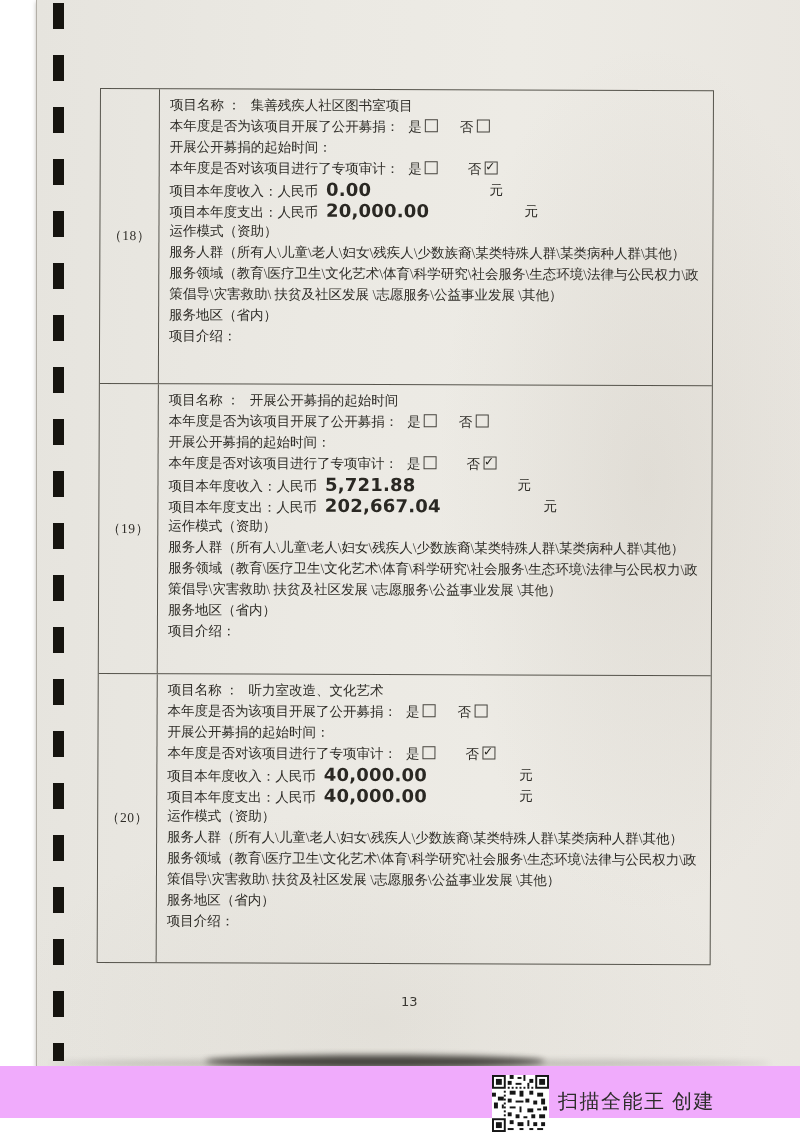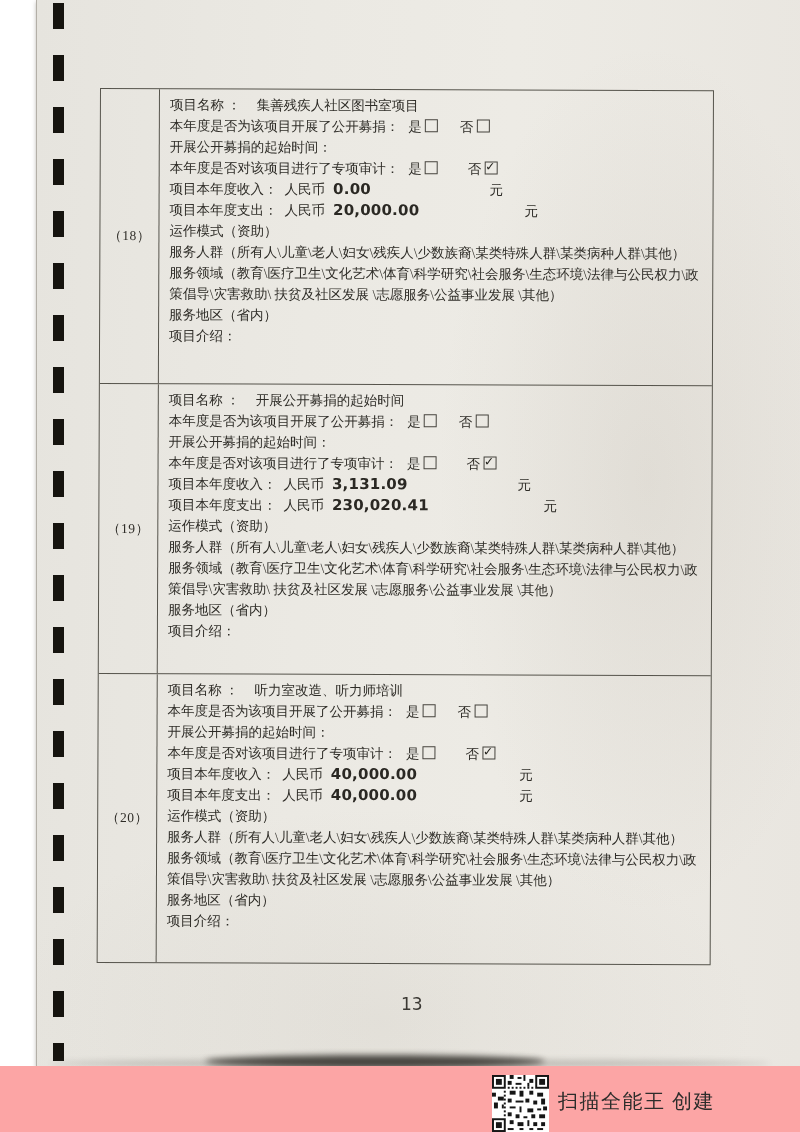--- a/index.html
+++ b/index.html
@@ -41,53 +41,53 @@
   .prow{display:flex;box-sizing:border-box;}
   .prow + .prow{border-top:1px solid #56544c;}
   #r18{height:294px;} #r19{height:290px;} #r20{height:289px;}
   .rownum{
     width:58px;flex:0 0 58px;border-right:1px solid #56544c;
     display:flex;align-items:center;justify-content:center;
     font-size:13.5px;letter-spacing:.5px;
   }
   .rcontent{flex:1;padding:5px 4px 0 10px;font-size:13.5px;line-height:21px;}
   .rcontent p{margin:0;height:21px;white-space:nowrap;position:relative;}
-  .pname{margin-left:16px;}
+  .pname{margin-left:10px;}
   .wrap2{margin-left:-6px;}
   
   .cbw{margin-left:9px;}
   .cbw.gap-no{margin-left:22px;}
   .cbw.gap-no-wide{margin-left:30px;}
   .cb{
     display:inline-block;width:11px;height:11px;border:1px solid #45433d;
     margin-left:3px;vertical-align:-1px;position:relative;
   }
   .cb .tick{
     position:absolute;left:0px;top:-6px;font-size:12px;font-style:normal;
     font-family:"DejaVu Sans",sans-serif;color:#26241f;
   }
   
-  .cur{margin-left:7px;}
+  .cur{margin-left:0;}
   .num{
     margin-left:8px;font-family:"DejaVu Sans","Liberation Sans",sans-serif;
-    font-weight:700;font-size:15px;letter-spacing:.2px;color:#2a2823;
+    font-weight:700;font-size:18px;letter-spacing:.2px;color:#2a2823;
   }
   .yuan{position:absolute;top:0;}
   #r18 .m-inc .yuan{left:320px;} #r18 .m-exp .yuan{left:355px;}
   #r19 .m-inc .yuan{left:349px;} #r19 .m-exp .yuan{left:375px;}
   #r20 .m-inc .yuan{left:352px;} #r20 .m-exp .yuan{left:352px;}
   
   .pagenum{
     position:absolute;left:401px;top:994px;
     font-family:"DejaVu Sans","Liberation Sans",sans-serif;
-    font-size:17px;color:#3a3833;
+    font-size:13px;color:#3a3833;
   }
   
   .footer-band{
-    position:absolute;left:0;top:1066px;width:800px;height:66px;background:#fca5a5;
+    position:absolute;left:0;top:1066px;width:800px;height:52px;background:#f0abfc;
   }
   .qr{position:absolute;left:492px;top:9px;width:57px;height:57px;}
   .scan-credit{
     position:absolute;left:558px;top:22px;
     font-size:20px;letter-spacing:1.5px;color:#2d2d2b;
     font-family:"Liberation Serif","DejaVu Serif",serif;
   }
 </style>
 </head>
 <body>
@@ -115,35 +115,35 @@
     </div>
   </section>
 
   <section class="prow" id="r19">
     <div class="rownum">（19）</div>
     <div class="rcontent">
       <p><span>项目名称 ：</span><span class="pname">开展公开募捐的起始时间</span></p>
       <p><span>本年度是否为该项目开展了公开募捐：</span><span class="cbw"><span>是</span><span class="cb"></span></span><span class="cbw gap-no"><span>否</span><span class="cb"></span></span></p>
       <p>开展公开募捐的起始时间：</p>
       <p><span>本年度是否对该项目进行了专项审计：</span><span class="cbw"><span>是</span><span class="cb"></span></span><span class="cbw gap-no-wide"><span>否</span><span class="cb"><i class="tick">✓</i></span></span></p>
-      <p class="m-inc"><span>项目本年度收入：</span><span class="cur">人民币</span><span class="num">3,131.09</span><span class="yuan">元</span></p>
-      <p class="m-exp"><span>项目本年度支出：</span><span class="cur">人民币</span><span class="num">230,020.41</span><span class="yuan">元</span></p>
+      <p class="m-inc"><span>项目本年度收入：</span><span class="cur">人民币</span><span class="num">5,721.88</span><span class="yuan">元</span></p>
+      <p class="m-exp"><span>项目本年度支出：</span><span class="cur">人民币</span><span class="num">202,667.04</span><span class="yuan">元</span></p>
       <p>运作模式（资助）</p>
       <p>服务人群（所有人\儿童\老人\妇女\残疾人\少数族裔\某类特殊人群\某类病种人群\其他）</p>
       <p>服务领域（教育\医疗卫生\文化艺术\体育\科学研究\社会服务\生态环境\法律与公民权力\政</p>
       <p class="wrap2">策倡导\灾害救助\ 扶贫及社区发展 \志愿服务\公益事业发展 \其他）</p>
       <p>服务地区（省内）</p>
       <p>项目介绍：</p>
     </div>
   </section>
 
   <section class="prow" id="r20">
     <div class="rownum">（20）</div>
     <div class="rcontent">
-      <p><span>项目名称 ：</span><span class="pname">听力室改造、听力师培训</span></p>
+      <p><span>项目名称 ：</span><span class="pname">听力室改造、文化艺术</span></p>
       <p><span>本年度是否为该项目开展了公开募捐：</span><span class="cbw"><span>是</span><span class="cb"></span></span><span class="cbw gap-no"><span>否</span><span class="cb"></span></span></p>
       <p>开展公开募捐的起始时间：</p>
       <p><span>本年度是否对该项目进行了专项审计：</span><span class="cbw"><span>是</span><span class="cb"></span></span><span class="cbw gap-no-wide"><span>否</span><span class="cb"><i class="tick">✓</i></span></span></p>
       <p class="m-inc"><span>项目本年度收入：</span><span class="cur">人民币</span><span class="num">40,000.00</span><span class="yuan">元</span></p>
       <p class="m-exp"><span>项目本年度支出：</span><span class="cur">人民币</span><span class="num">40,000.00</span><span class="yuan">元</span></p>
       <p>运作模式（资助）</p>
       <p>服务人群（所有人\儿童\老人\妇女\残疾人\少数族裔\某类特殊人群\某类病种人群\其他）</p>
       <p>服务领域（教育\医疗卫生\文化艺术\体育\科学研究\社会服务\生态环境\法律与公民权力\政</p>
       <p class="wrap2">策倡导\灾害救助\ 扶贫及社区发展 \志愿服务\公益事业发展 \其他）</p>
       <p>服务地区（省内）</p>

